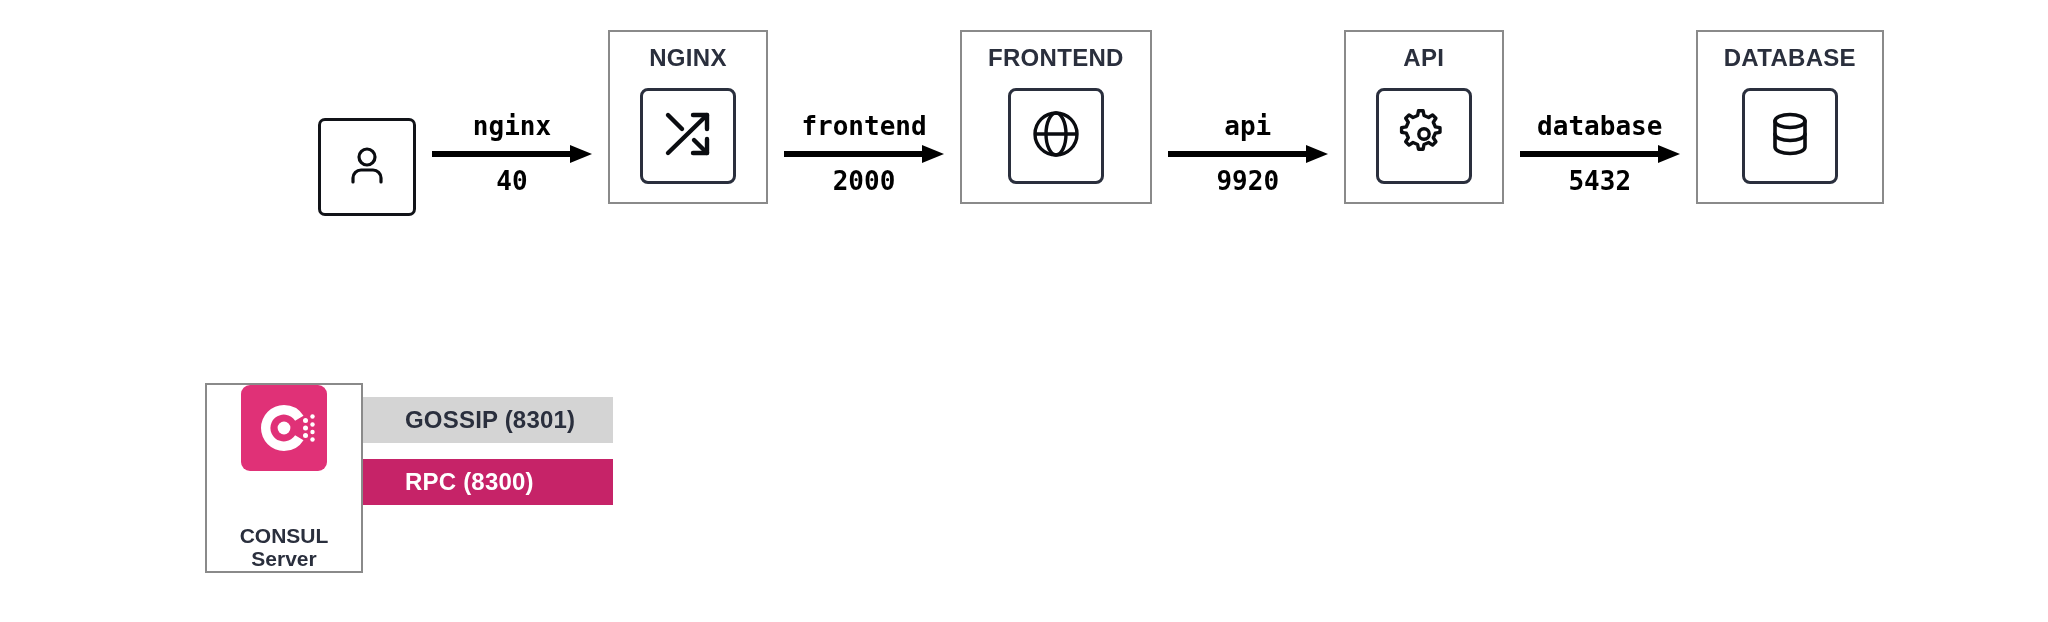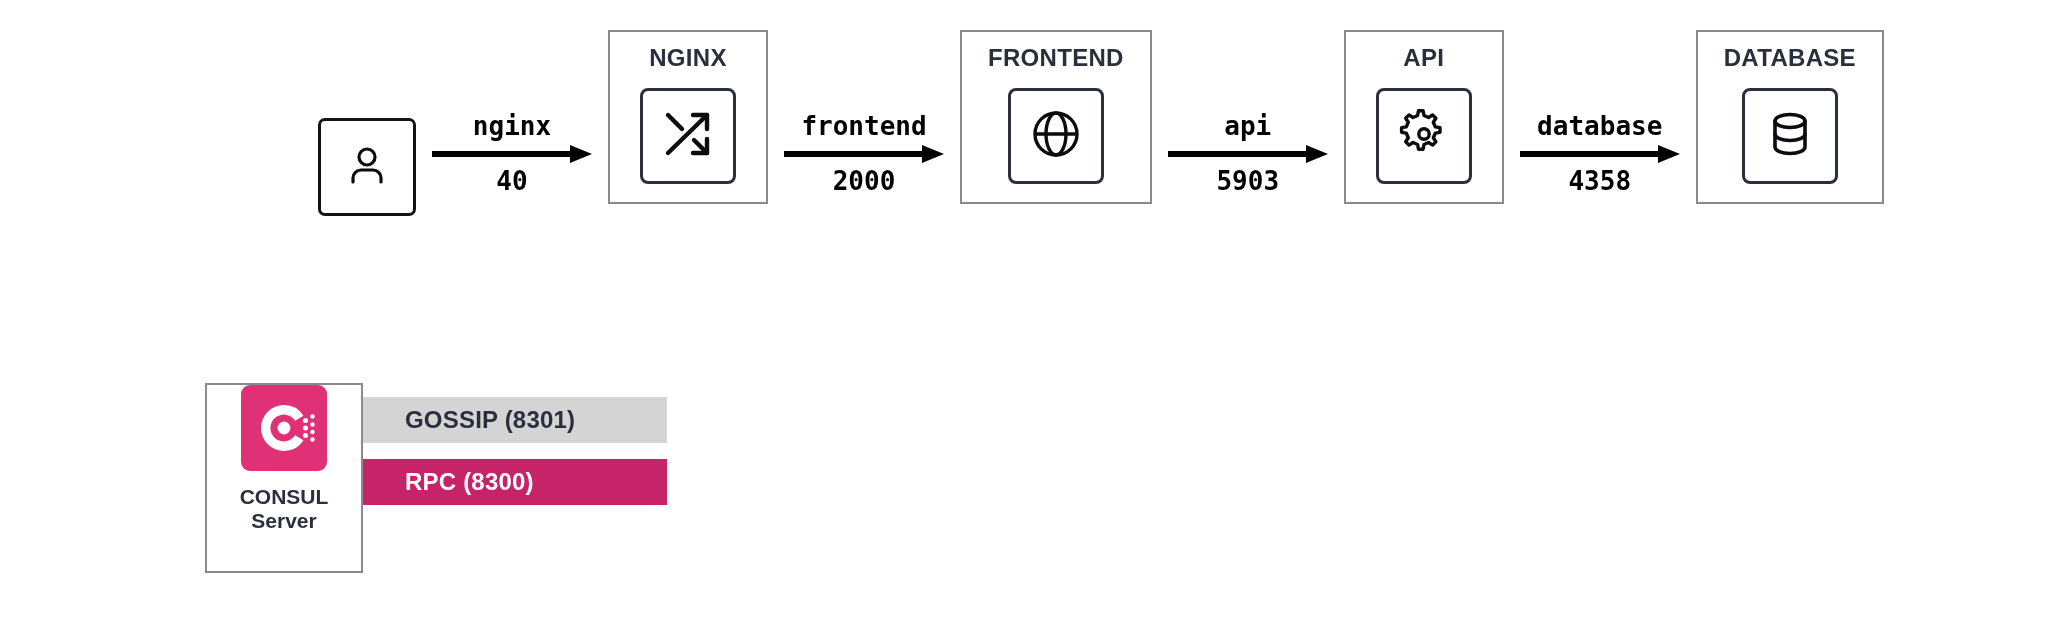--- a/index.html
+++ b/index.html
@@ -109,21 +109,21 @@
   }
   .consul-card {
     width: 158px;
     height: 190px;
     box-sizing: border-box;
     border: 2px solid #8a8a8a;
     background: #ffffff;
     display: flex;
     flex-direction: column;
     align-items: center;
-    justify-content: flex-start;
+    justify-content: space-between;
     position: relative;
     z-index: 2;
   }
   .consul-logo {
     width: 86px;
     height: 86px;
     border-radius: 10px;
     display: flex;
     align-items: center;
     justify-content: center;
@@ -137,21 +137,21 @@
     line-height: 1.12;
   }
 
   .consul-bars {
     margin-left: -2px;
     margin-top: 14px;
     display: flex;
     flex-direction: column;
   }
   .bar {
-    width: 306px;
+    width: 252px;
     height: 46px;
     box-sizing: border-box;
     display: flex;
     align-items: center;
     padding-left: 44px;
     font-size: 24px;
     font-weight: bold;
     letter-spacing: 0.2px;
     white-space: nowrap;
   }
@@ -218,21 +218,21 @@
         </span>
       </div>
     </div>
 
     <div class="edge">
       <div class="edge-label">api</div>
       <svg class="edge-arrow" width="160" height="22" viewBox="0 0 160 22">
         <line x1="0" y1="11" x2="140" y2="11" stroke="#000000" stroke-width="6"></line>
         <polygon points="138,2 160,11 138,20" fill="#000000"></polygon>
       </svg>
-      <div class="edge-label">5903</div>
+      <div class="edge-label">9920</div>
     </div>
 
     <div class="node">
       <div class="node-title">API</div>
       <div class="node-tile">
         <span>
           <svg width="54" height="54" viewBox="0 0 54 54" fill="none" stroke="#0a0c10" stroke-width="3.4" stroke-linecap="round" stroke-linejoin="round">
             <path d="M27 8.5
                      l4.6 2.0 4.0 -2.6 3.3 3.3 -2.6 4.0 2.0 4.6 4.7 0.9 0 4.6 -4.7 0.9
                      -2.0 4.6 2.6 4.0 -3.3 3.3 -4.0 -2.6 -4.6 2.0 -0.9 4.7 -4.6 0 -0.9 -4.7
@@ -243,21 +243,21 @@
         </span>
       </div>
     </div>
 
     <div class="edge">
       <div class="edge-label">database</div>
       <svg class="edge-arrow" width="160" height="22" viewBox="0 0 160 22">
         <line x1="0" y1="11" x2="140" y2="11" stroke="#000000" stroke-width="6"></line>
         <polygon points="138,2 160,11 138,20" fill="#000000"></polygon>
       </svg>
-      <div class="edge-label">4358</div>
+      <div class="edge-label">5432</div>
     </div>
 
     <div class="node">
       <div class="node-title">DATABASE</div>
       <div class="node-tile">
         <span>
           <svg width="52" height="52" viewBox="0 0 52 52" fill="none" stroke="#0a0c10" stroke-width="3.6" stroke-linecap="round" stroke-linejoin="round">
             <ellipse cx="26" cy="13" rx="15" ry="6.5"></ellipse>
             <path d="M11 13 v26 c0 3.6 6.7 6.5 15 6.5 s15 -2.9 15 -6.5 v-26"></path>
             <path d="M11 26 c0 3.6 6.7 6.5 15 6.5 s15 -2.9 15 -6.5"></path>

